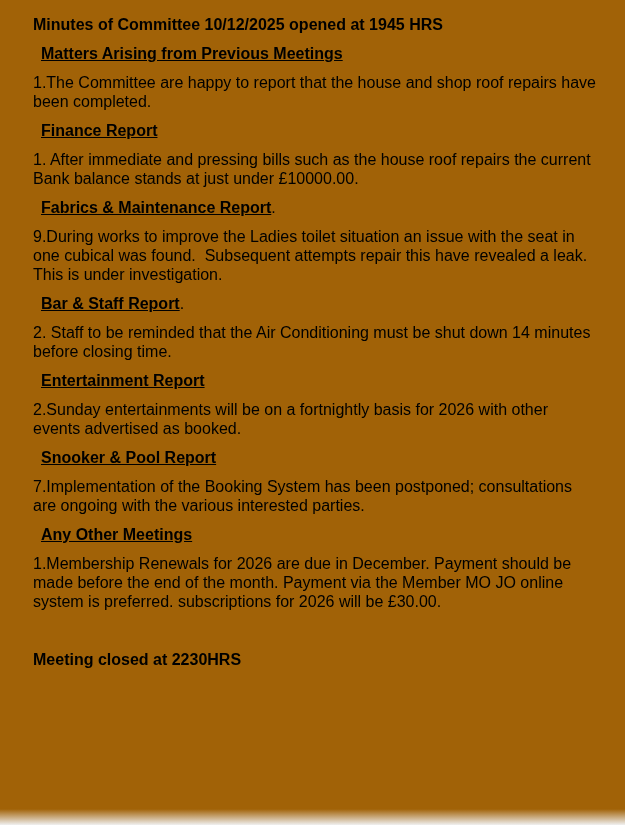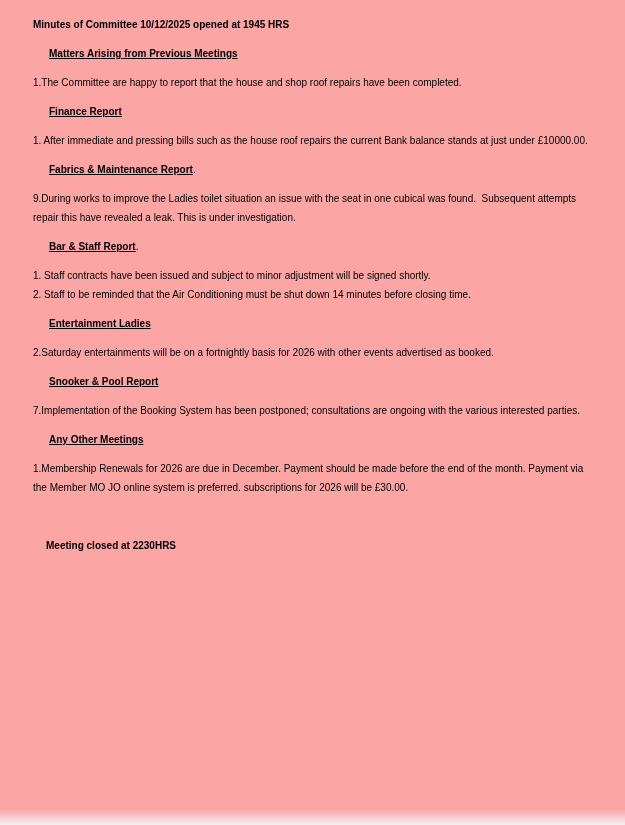--- a/index.html
+++ b/index.html
@@ -4,52 +4,52 @@
 <style>
   html, body {
     margin: 0;
     padding: 0;
     background: #ffffff;
   }
   .page {
     position: relative;
     width: 625px;
     height: 825px;
-    background: #fca5a5;
+    background: #a16207;
     overflow: hidden;
     font-family: "Liberation Sans", "DejaVu Sans", sans-serif;
-    font-size: 10px;
+    font-size: 16px;
     line-height: 19px;
     color: #000000;
   }
   .content {
     padding: 5px 28px 0 33px;
   }
   .doc-title {
     font-weight: 700;
     margin: 10px 0;
   }
   .section-heading {
     font-weight: 700;
-    margin: 10px 16px;
+    margin: 10px 8px;
   }
   .section-heading .underlined {
     text-decoration: underline;
   }
   .section-heading .suffix {
     text-decoration: none;
     font-weight: 400;
   }
   p.body-text {
     margin: 0 0;
     white-space: pre-wrap;
   }
   .closing-line {
     font-weight: 700;
-    margin: 39px 0 10px 13px;
+    margin: 39px 0 10px 0;
   }
   .bottom-fade {
     position: absolute;
     left: 0;
     right: 0;
     bottom: 0;
     height: 16px;
     background: linear-gradient(to bottom, rgba(240,240,240,0) 0%, #f0f0f0 100%);
     pointer-events: none;
   }
@@ -72,27 +72,26 @@
       <p class="body-text">1. After immediate and pressing bills such as the house roof repairs the current Bank balance stands at just under £10000.00.</p>
     </div>
 
     <div>
       <div class="section-heading"><span class="underlined">Fabrics &amp; Maintenance Report</span><span class="suffix">.</span></div>
       <p class="body-text">9.During works to improve the Ladies toilet situation an issue with the seat in one cubical was found.  Subsequent attempts repair this have revealed a leak. This is under investigation.</p>
     </div>
 
     <div>
       <div class="section-heading"><span class="underlined">Bar &amp; Staff Report</span><span class="suffix">.</span></div>
-      <p class="body-text">1. Staff contracts have been issued and subject to minor adjustment will be signed shortly.</p>
       <p class="body-text">2. Staff to be reminded that the Air Conditioning must be shut down 14 minutes before closing time.</p>
     </div>
 
     <div>
-      <div class="section-heading"><span class="underlined">Entertainment Ladies</span><span class="suffix"></span></div>
-      <p class="body-text">2.Saturday entertainments will be on a fortnightly basis for 2026 with other events advertised as booked.</p>
+      <div class="section-heading"><span class="underlined">Entertainment Report</span><span class="suffix"></span></div>
+      <p class="body-text">2.Sunday entertainments will be on a fortnightly basis for 2026 with other events advertised as booked.</p>
     </div>
 
     <div>
       <div class="section-heading"><span class="underlined">Snooker &amp; Pool Report</span><span class="suffix"></span></div>
       <p class="body-text">7.Implementation of the Booking System has been postponed; consultations are ongoing with the various interested parties.</p>
     </div>
 
     <div>
       <div class="section-heading"><span class="underlined">Any Other Meetings</span><span class="suffix"></span></div>
       <p class="body-text">1.Membership Renewals for 2026 are due in December. Payment should be made before the end of the month. Payment via the Member MO JO online system is preferred. subscriptions for 2026 will be £30.00.</p>

